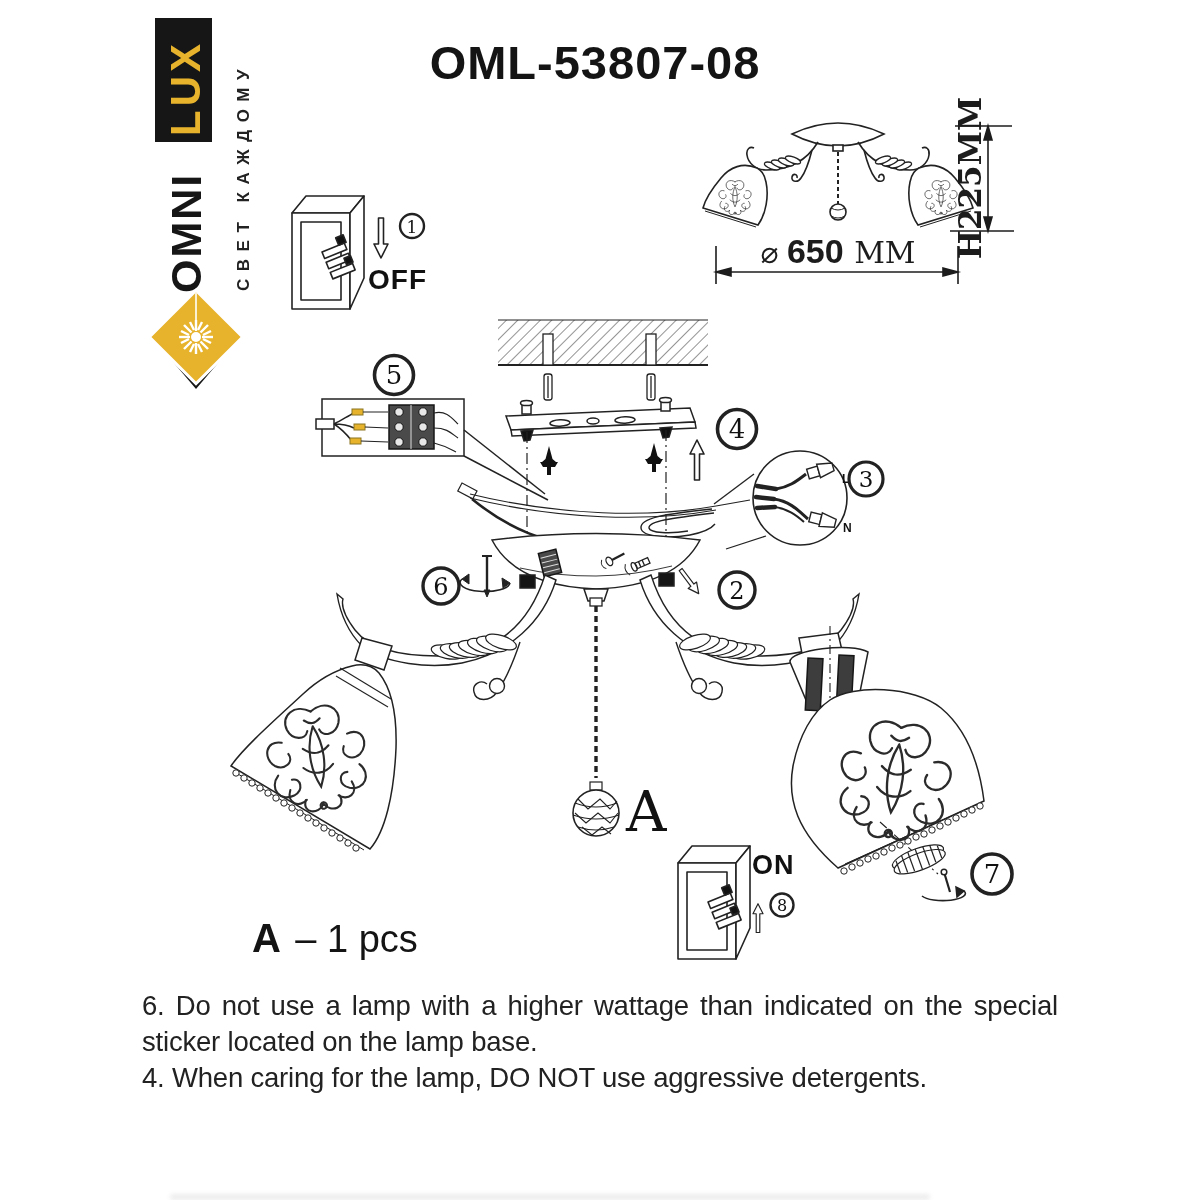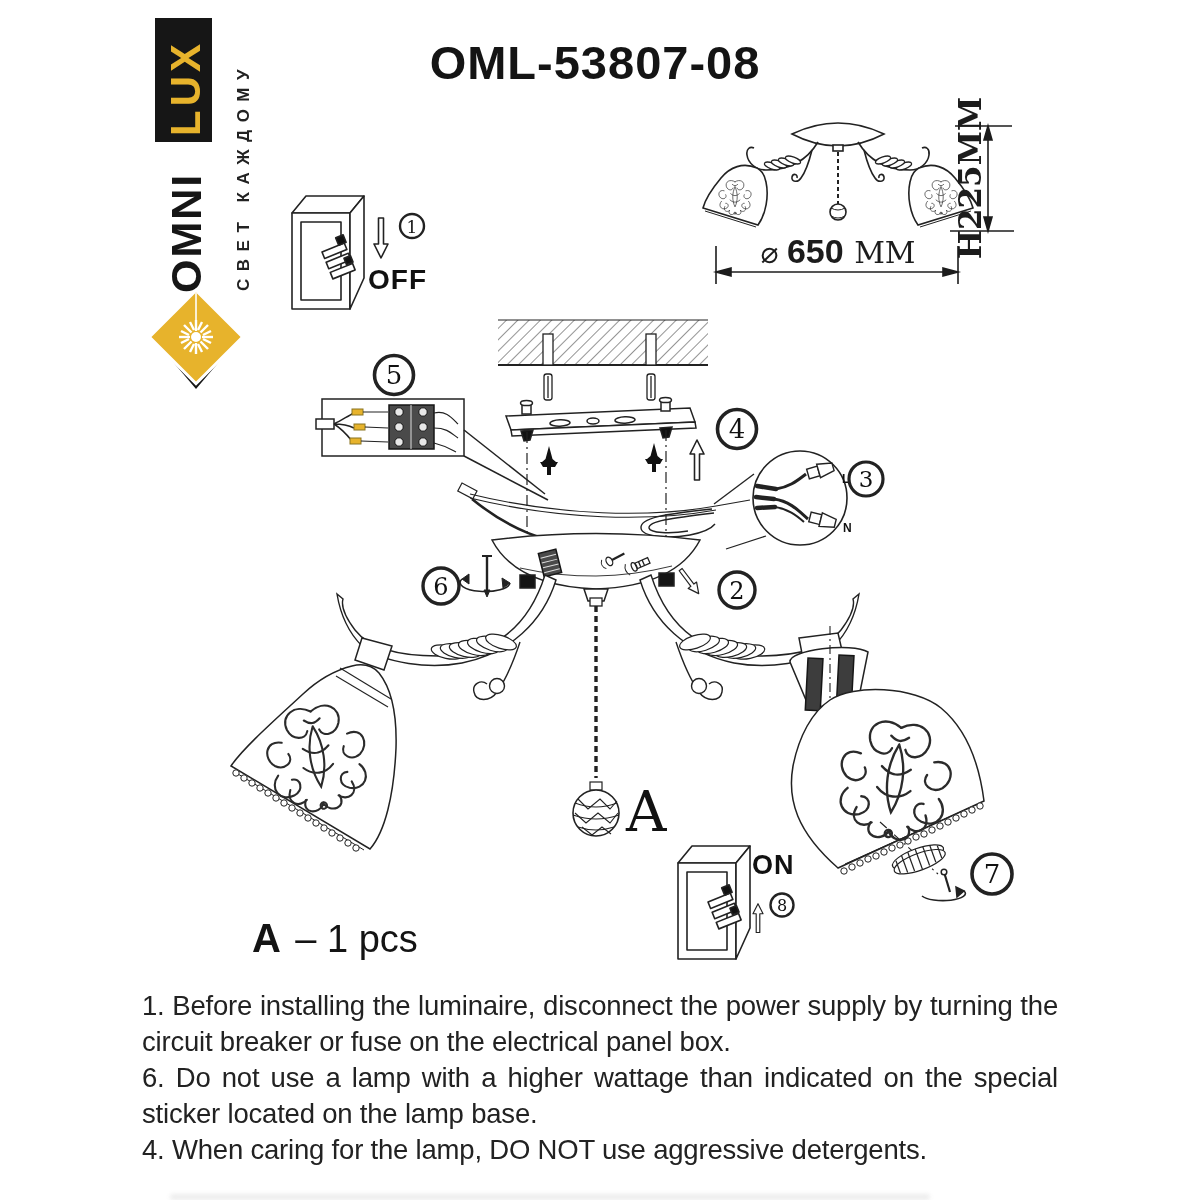--- a/index.html
+++ b/index.html
@@ -459,19 +459,18 @@
     <text x="782" y="911" text-anchor="middle" font-size="16" font-family="DejaVu Serif, serif" fill="#111">8</text>
   </g>
 
   <text x="252" y="952" fill="#141414">
     <tspan font-size="40" font-weight="bold">A</tspan>
     <tspan font-size="38" dx="10">– 1 pcs</tspan>
   </text>
 </svg>
 
   <div class="instructions">
-    <p>1. Before installing the luminaire, disconnect the power supply by turning the circuit breaker or fuse on the electrical panel box.</p>
     <p>6. Do not use a lamp with a higher wattage than indicated on the special sticker located on the lamp base.</p>
     <p>4. When caring for the lamp, DO NOT use aggressive detergents.</p>
   </div>
 
   <div class="ghost-line"></div>
 </div>
 
 </body></html>

